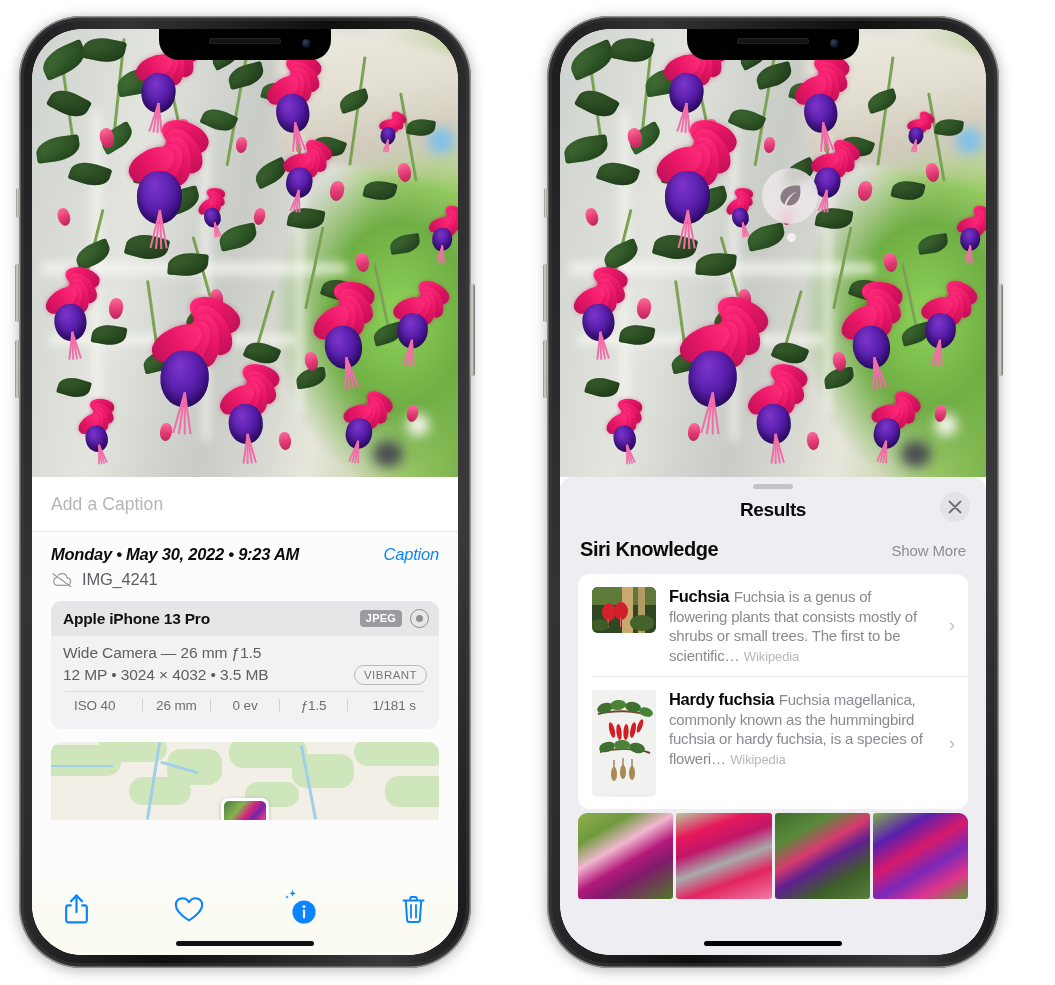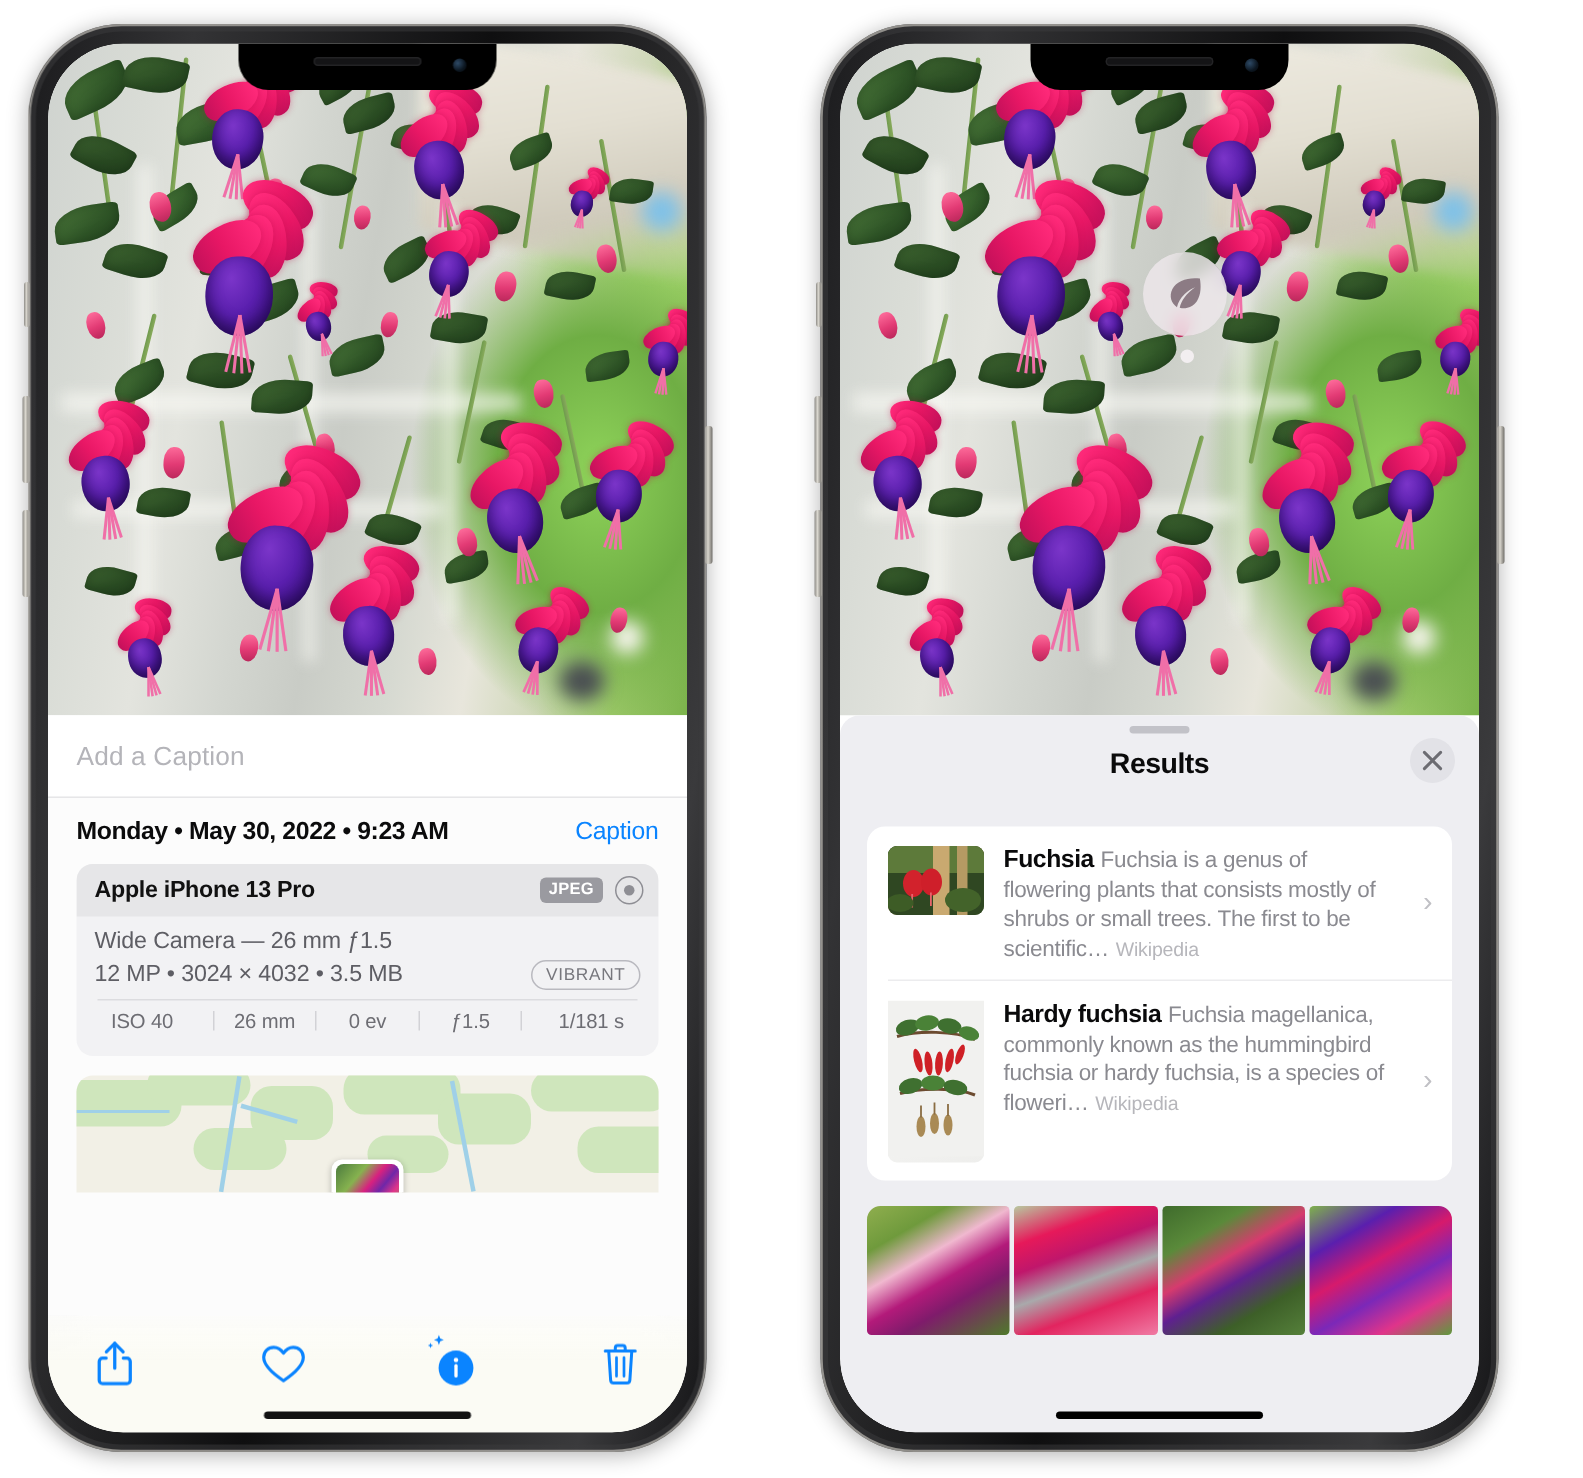--- a/index.html
+++ b/index.html
@@ -178,21 +178,21 @@
   .spark.s1 { left: -10px; top: -5px; font-size: 15px; }
   .lookup-text { font-size: 17.5px; color: #000; font-weight: 700; letter-spacing: -.2px; }
   .lookup-text .sub { font-weight: 400; color: #8c8c92; }
   .chev-sm { color: #b6b6bb; font-size: 15px; margin-left: 3px; font-weight: 500; }
 
   .meta-block {
     background: #fcfcfc;
     padding: 13px 19px 0 19px;
     border-top: .5px solid #e6e6e8;
   }
-  .meta-line1 { display: flex; align-items: baseline; justify-content: space-between; }
+  .meta-line1 { display: flex; align-items: baseline; justify-content: space-between; font-style: italic; }
   .meta-date { font-size: 16.5px; font-weight: 700; color: #0b0b0c; letter-spacing: -.25px; }
   .meta-adjust { font-size: 16.5px; color: #0a84ff; letter-spacing: -.2px; }
   .meta-line2 { display: flex; align-items: center; gap: 9px; margin-top: 6px; }
   .meta-file { font-size: 16.5px; color: #5e5e64; letter-spacing: -.2px; }
   .cloud-slash { width: 22px; height: 16px; flex: 0 0 auto; }
 
   .exif-card {
     margin: 12px 19px 0 19px;
     border-radius: 11px; overflow: hidden;
     background: #f2f2f4;
@@ -290,21 +290,21 @@
   .close-btn svg { width: 14px; height: 14px; display: block; }
 
   .sec-head {
     display: flex; align-items: baseline; justify-content: space-between;
     padding: 4px 20px 9px 20px;
   }
   .sec-title { font-size: 20px; font-weight: 700; color: #0a0a0b; letter-spacing: -.45px; }
   .sec-action { font-size: 15px; color: #8d8d93; letter-spacing: -.15px; }
 
   .knowledge-card {
-    margin: 17px 18px; background: #fff; border-radius: 12px; overflow: hidden;
+    margin: 4px 18px; background: #fff; border-radius: 12px; overflow: hidden;
   }
   .k-row { display: flex; align-items: flex-start; gap: 13px; padding: 13px 14px 11px 14px; position: relative; }
   .k-row + .k-row { border-top: .7px solid #ececee; margin-left: 14px; padding-left: 0; }
   .k-row + .k-row .k-thumb-wrap { margin-left: 0; }
   .k-thumb { border-radius: 6px; overflow: hidden; flex: 0 0 auto; position: relative; }
   .k-thumb.a { width: 64px; height: 46px; background: linear-gradient(150deg,#3f5b2c 0%,#5d7a3a 25%,#caa66e 48%,#3d5527 70%,#7e8e5c 100%); }
   .k-thumb.b { width: 64px; height: 104px; background: linear-gradient(160deg,#f3f3f1 0%,#eeeeec 100%); }
   .k-text { flex: 1 1 auto; min-width: 0; padding-right: 22px; }
   .k-title { font-size: 16.5px; font-weight: 700; color: #0a0a0b; letter-spacing: -.3px; margin-bottom: 1px; }
   .k-desc { font-size: 15px; line-height: 19.5px; color: #8a8a90; letter-spacing: -.2px; }
@@ -594,20 +594,30 @@
         <div class="info-sheet" style="top:448px">
 
           <div class="caption-row">Add a Caption</div>
 
 
           <div class="meta-block">
             <div class="meta-line1">
               <span class="meta-date">Monday • May 30, 2022 • 9:23 AM</span>
               <span class="meta-adjust">Caption</span>
             </div>
+            <div class="meta-line2">
+              <span class="cloud-slash">
+                <svg viewBox="0 0 26 18" width="22" height="16" aria-hidden="true">
+                  <path d="M7.2 15.3h11.3c2.6 0 4.6-2 4.6-4.4 0-2.3-1.7-4.2-4-4.4-.5-2.8-3-4.9-6-4.9-1.6 0-3 .6-4.1 1.5" fill="none" stroke="#9a9aa0" stroke-width="1.5" stroke-linecap="round"></path>
+                  <path d="M7.6 5.6C5.1 6.1 3.2 8.2 3.2 10.9c0 2.4 1.9 4.4 4.3 4.4" fill="none" stroke="#9a9aa0" stroke-width="1.5" stroke-linecap="round"></path>
+                  <line x1="2.4" y1="1.6" x2="23.4" y2="16.6" stroke="#9a9aa0" stroke-width="1.5" stroke-linecap="round"></line>
+                </svg>
+              </span>
+              <span class="meta-file">IMG_4241</span>
+            </div>
           </div>
 
           <div class="exif-card">
             <div class="exif-head">
               <span class="exif-model">Apple iPhone 13 Pro</span>
               <span class="exif-head-right">
                 <span class="jpeg-tag">JPEG</span>
                 <span class="raw-ring">
                     <i></i>
                   </span>
@@ -964,20 +974,24 @@
           <div class="grabber"></div>
           <div class="panel-head">
             <span class="panel-title">Results</span>
             <span class="close-btn">
               <svg viewBox="0 0 14 14" aria-hidden="true">
                 <path d="M1.6 1.6 L12.4 12.4 M12.4 1.6 L1.6 12.4" stroke="#6c6c72" stroke-width="2" stroke-linecap="round"></path>
               </svg>
             </span>
           </div>
 
+          <div class="sec-head">
+            <span class="sec-title">Siri Knowledge</span>
+            <span class="sec-action">Show More</span>
+          </div>
 
           <div class="knowledge-card">
             <div class="k-row">
               <span class="k-thumb a">
                 <svg viewBox="0 0 64 46" width="64" height="46" aria-hidden="true">
                   <rect width="64" height="46" fill="#2f4722"></rect>
                   <rect x="0" y="0" width="64" height="18" fill="#5d7a3a"></rect>
                   <rect x="30" y="0" width="11" height="46" fill="#c9a970"></rect>
                   <rect x="46" y="0" width="7" height="46" fill="#b59a63"></rect>
                   <ellipse cx="17" cy="25" rx="7" ry="9" fill="#d2222c"></ellipse>

